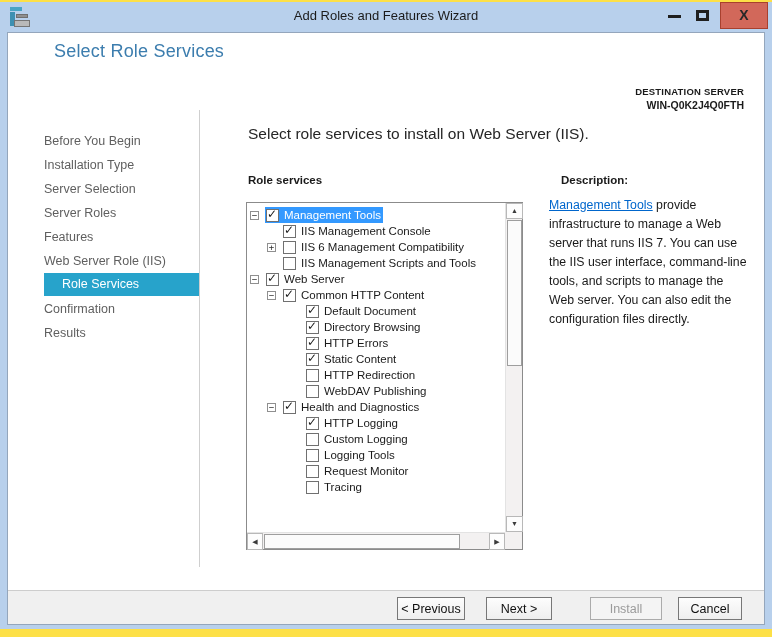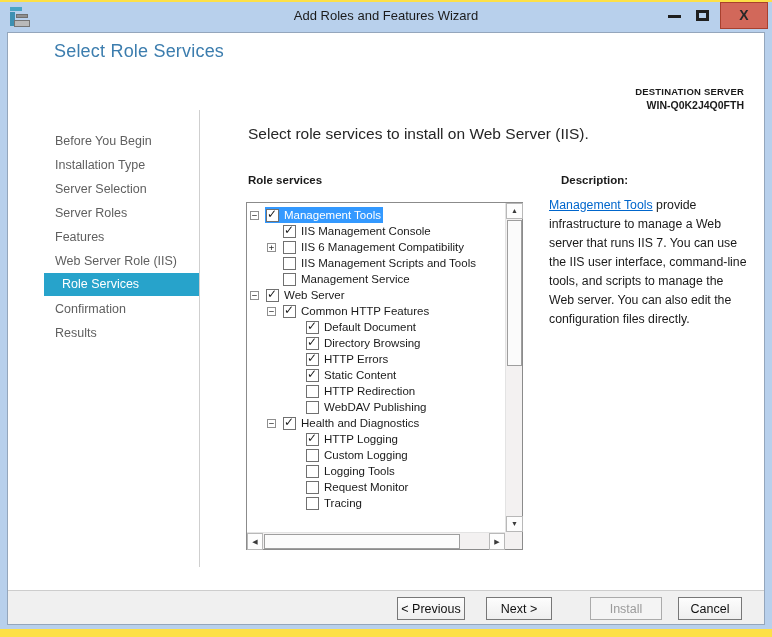--- a/index.html
+++ b/index.html
@@ -55,21 +55,21 @@
     color: var(--heading, #3c7dae);
     margin-left: 24px;
   }
   .dest { position: absolute; right: 20px; top: 24px; text-align: right; color: #1a1a1a; }
   .dest-label { font-size: 9.5px; font-weight: 700; letter-spacing: .2px; margin-top: 29px; }
   .dest-server { font-size: 10.5px; font-weight: 700; margin-top: 2px; }
 
   
   .nav { position: absolute; left: 0; top: 96px; width: 191px; }
   .nav-item {
-    height: 24px; line-height: 24px; padding-left: 47px;
+    height: 24px; line-height: 24px; padding-left: 36px;
     font-size: 12.5px; color: #5f5f5f; cursor: default; white-space: nowrap;
   }
   .nav-item.active {
     background: var(--accent, #27a3cb); color: #ffffff;
     margin-left: 36px; padding-left: 18px; height: 23px; line-height: 23px;
     margin-bottom: 1px;
   }
   .divider { position: absolute; left: 191px; top: 77px; width: 1px; height: 457px; background: #cfcfcf; }
 
   .subtitle { position: absolute; left: 240px; top: 92px; font-size: 15.5px; color: #262626; }
@@ -220,45 +220,36 @@
   </div>
             <div class="tree-row lvl1">
     <span class="expander none"></span>
     <span class="rowsel">
       <span class="checkbox">
                   <span class="check"></span>
                 </span>
       <span class="tree-text">IIS Management Scripts and Tools</span>
     </span>
   </div>
-            <div class="tree-row lvl1">
-    <span class="expander none"></span>
-    <span class="rowsel">
-      <span class="checkbox">
-                  <span class="check"></span>
-                </span>
-      <span class="tree-text">Management Service</span>
-    </span>
-  </div>
             <div class="tree-row lvl0">
     <span class="expander">−</span>
     <span class="rowsel">
       <span class="checkbox">
                   <span class="check">✓</span>
                 </span>
       <span class="tree-text">Web Server</span>
     </span>
   </div>
             <div class="tree-row lvl1">
     <span class="expander">−</span>
     <span class="rowsel">
       <span class="checkbox">
                   <span class="check">✓</span>
                 </span>
-      <span class="tree-text">Common HTTP Features</span>
+      <span class="tree-text">Common HTTP Content</span>
     </span>
   </div>
             <div class="tree-row lvl2">
     <span class="expander none"></span>
     <span class="rowsel">
       <span class="checkbox">
                   <span class="check">✓</span>
                 </span>
       <span class="tree-text">Default Document</span>
     </span>

